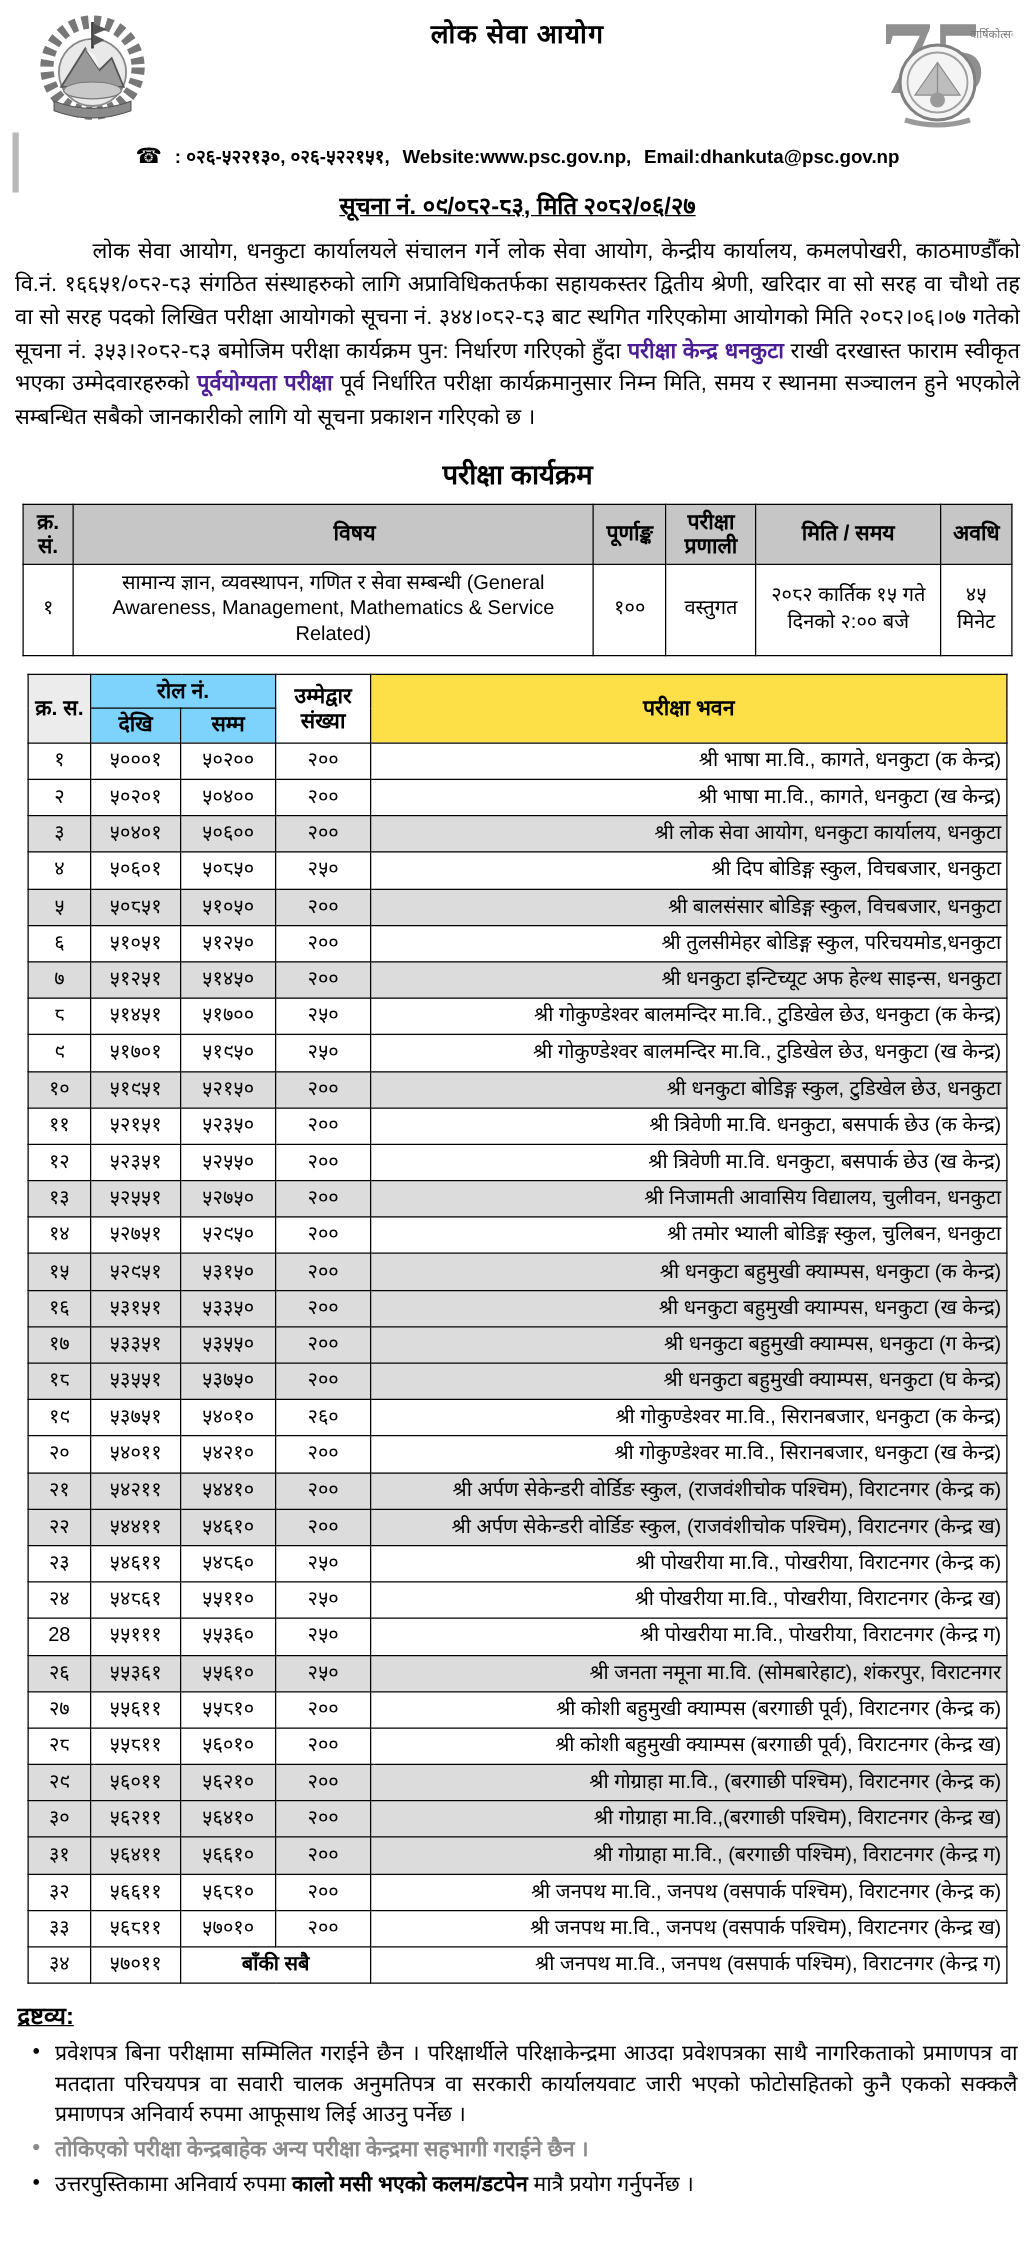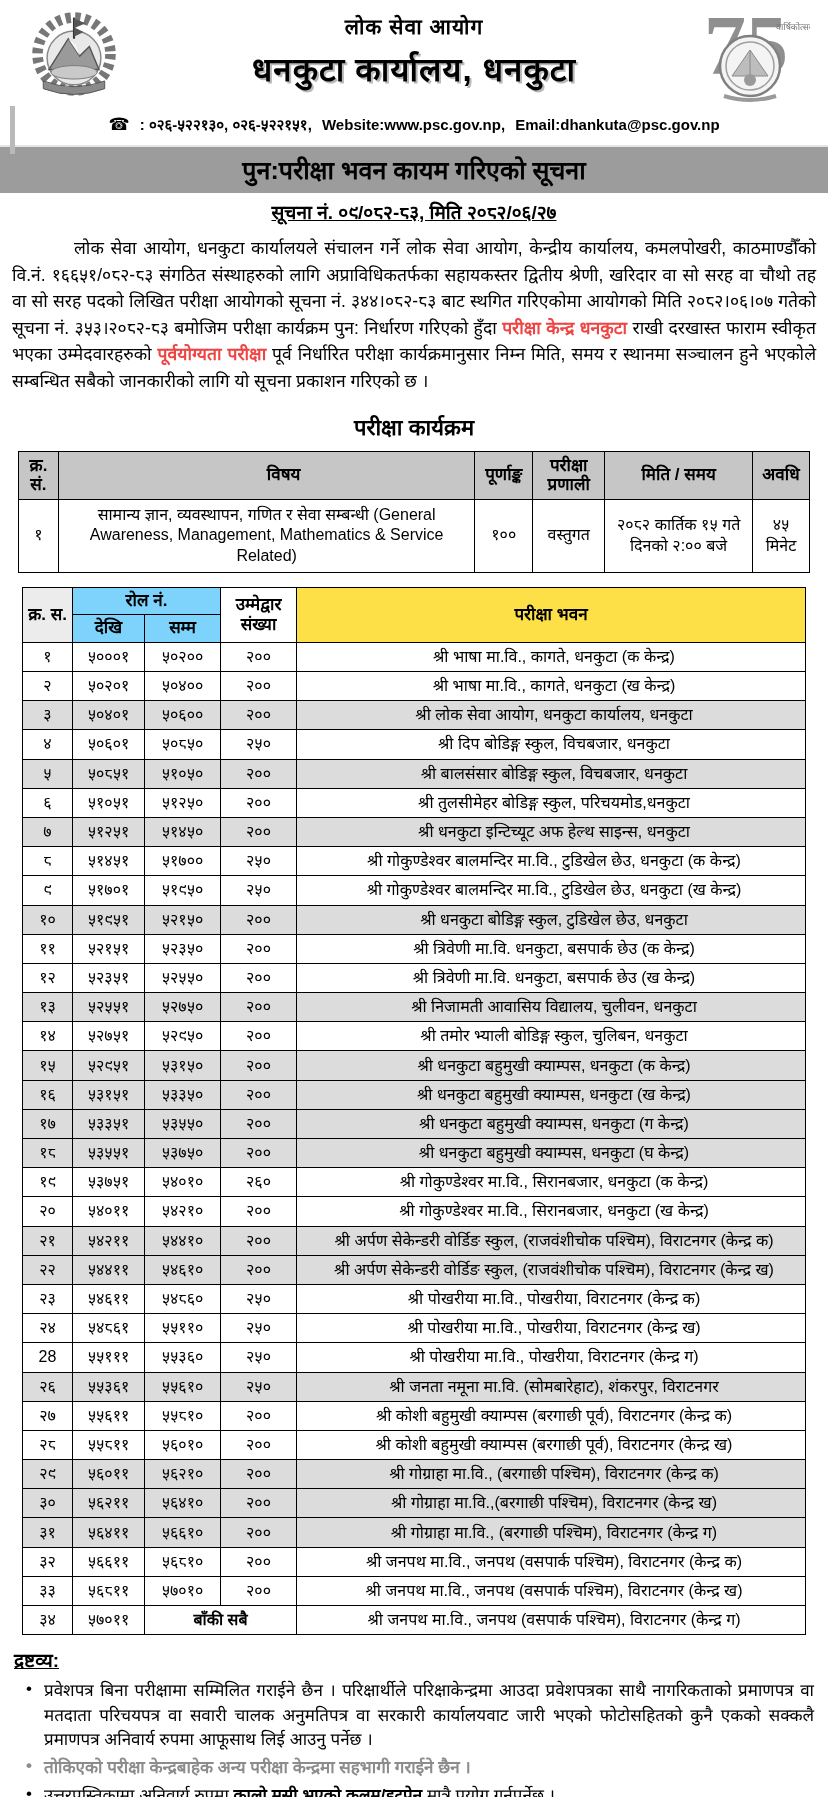--- a/index.html
+++ b/index.html
@@ -31,21 +31,21 @@
 
   
   .banner { background: #9c9c9c; border-top: 2px solid #e5e5e5; text-align: center; padding: 5px 0 7px 0; }
   .banner .banner-text { font-size: 25px; font-weight: bold; color: #000; }
   .notice-no { text-align: center; margin-top: 6px; }
   .notice-no span { font-size: 19px; font-weight: bold; text-decoration: underline; }
 
   
   .body-para { margin: 10px 12px 0 12px; font-size: 17.5px; line-height: 1.52;
                text-align: justify; text-indent: 62px; }
-  .hl { color: #ef4444; font-weight: bold; }
+  .hl { color: #4c1d95; font-weight: bold; }
 
   
   .schedule-heading { text-align: center; font-size: 22px; font-weight: bold; margin: 16px 0 10px 0; }
 
   
   table { border-collapse: collapse; }
   td, th { border: 1.6px solid #000; }
 
   .t1 { width: 792px; margin: 0 auto; font-size: 16px; }
   .t1 th { background: #c6c6c6; font-size: 17px; padding: 4px 2px; line-height: 1.15; }
@@ -59,21 +59,21 @@
 
   .t2 { width: 784px; margin: 14px auto 0 auto; font-size: 16px; }
   .t2 th { padding: 3px 2px; font-size: 17px; line-height: 1.2; }
   .t2 .h-sn { width: 50px; background: #ececec; }
   .t2 .h-roll, .t2 .h-from, .t2 .h-to { background: #7dd3fc; }
   .t2 .h-from { width: 72px; } .t2 .h-to { width: 76px; }
   .t2 .h-cand { width: 76px; background: #ffffff; }
   .t2 .h-venue { background: #fde047; }
   .t2 td { padding: 4.1px 4px; line-height: 1.25; }
   .t2 td.num { text-align: center; }
-  .t2 td.venue { text-align: center; padding-left: 10px; }
+  .t2 td.venue { text-align: right; padding-left: 10px; }
   .t2 tr.shaded td { background: #dcdcdc; }
   .t2 td.merged { text-align: center; font-weight: bold; }
 
   
   .notes { margin: 12px 14px 0 14px; }
   .notes-title { font-size: 19px; font-weight: bold; text-decoration: underline; margin-bottom: 6px; }
   .note-item { display: flex; margin: 3px 0; }
   .note-bullet { width: 30px; flex: 0 0 30px; text-align: center; font-size: 17px; }
   .note-text { flex: 1; font-size: 17px; line-height: 1.45; text-align: justify; }
   .note-item.gray .note-text, .note-item.gray .note-bullet { color: #8c8c8c; font-weight: bold; }
@@ -92,21 +92,20 @@
         <path d="M44 32 L50 41 L56 50 L52 38 Z" fill="#f5f5f5"></path>
         <ellipse cx="50" cy="67" rx="24" ry="7" fill="#c9c9c9" stroke="#777" stroke-width="1"></ellipse>
         <path d="M50 10 L50 32" stroke="#333" stroke-width="2.2"></path>
         <path d="M50 11 L62 16 L50 21 Z" fill="#555"></path>
         <path d="M50 20 L60 25 L50 30 Z" fill="#555"></path>
         <path d="M18 76 Q50 88 82 76 L82 84 Q50 96 18 84 Z" fill="#8a8a8a" stroke="#555" stroke-width="1"></path>
       </svg>
     </div>
     <div class="header-center">
       <div class="org-name">लोक सेवा आयोग</div>
-      <div class="office-name">धनकुटा कार्यालय, धनकुटा</div>
     </div>
     <div class="logo75">
       <svg viewBox="0 0 120 102" width="120" height="102">
         <text x="14" y="70" font-size="84" font-weight="bold" fill="#8f8f8f" font-family="Liberation Serif, serif">75</text>
         <text x="86" y="26" font-size="9" fill="#777">वार्षिकोत्सव</text>
         <circle cx="60" cy="62" r="30" fill="#f4f4f4" stroke="#808080" stroke-width="2.5"></circle>
         <circle cx="60" cy="62" r="24" fill="none" stroke="#a0a0a0" stroke-width="1.5"></circle>
         <path d="M42 72 L60 46 L78 72 Z" fill="#bdbdbd" stroke="#8a8a8a" stroke-width="1"></path>
         <path d="M60 46 L60 72" stroke="#8a8a8a" stroke-width="1"></path>
         <circle cx="60" cy="76" r="6" fill="#9a9a9a"></circle>
@@ -117,23 +116,20 @@
 
   <div class="left-accent"></div>
 
   <div class="contact-line">
     <span class="phone-icon">☎</span>
     <span>: ०२६-५२२१३०,  ०२६-५२२१५१,</span>
     <span>Website:www.psc.gov.np,</span>
     <span>Email:dhankuta@psc.gov.np</span>
   </div>
 
-  <div class="banner">
-    <span class="banner-text">पुन:परीक्षा भवन कायम गरिएको सूचना</span>
-  </div>
 
   <div class="notice-no">
     <span>सूचना नं.  ०९/०८२-८३, मिति २०८२/०६/२७</span>
   </div>
 
   <p class="body-para"><span>लोक सेवा आयोग, धनकुटा कार्यालयले संचालन गर्ने लोक सेवा आयोग, केन्द्रीय कार्यालय, कमलपोखरी, काठमाण्डौँको वि.नं. १६६५१/०८२-८३ संगठित संस्थाहरुको लागि अप्राविधिकतर्फका सहायकस्तर द्वितीय श्रेणी, खरिदार वा सो सरह वा चौथो तह वा सो सरह पदको लिखित परीक्षा आयोगको सूचना नं. ३४४।०८२-८३ बाट स्थगित गरिएकोमा आयोगको मिति २०८२।०६।०७ गतेको सूचना नं. ३५३।२०८२-८३ बमोजिम परीक्षा कार्यक्रम पुन: निर्धारण गरिएको हुँदा </span><span class="hl">परीक्षा केन्द्र धनकुटा</span><span>  राखी दरखास्त फाराम स्वीकृत भएका उम्मेदवारहरुको </span><span class="hl">पूर्वयोग्यता परीक्षा</span><span> पूर्व निर्धारित परीक्षा कार्यक्रमानुसार निम्न मिति, समय र स्थानमा सञ्चालन हुने भएकोले सम्बन्धित सबैको जानकारीको लागि यो सूचना प्रकाशन गरिएको छ ।</span></p>
 
   <h2 class="schedule-heading">परीक्षा कार्यक्रम</h2>
 
   <table class="t1">

